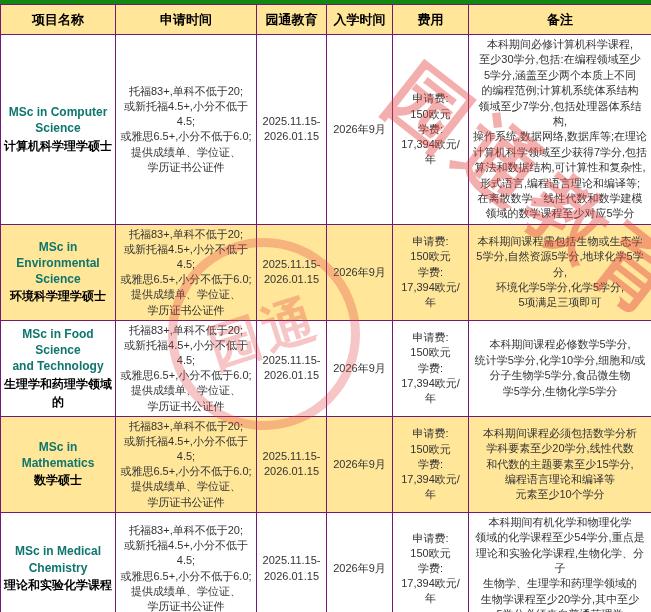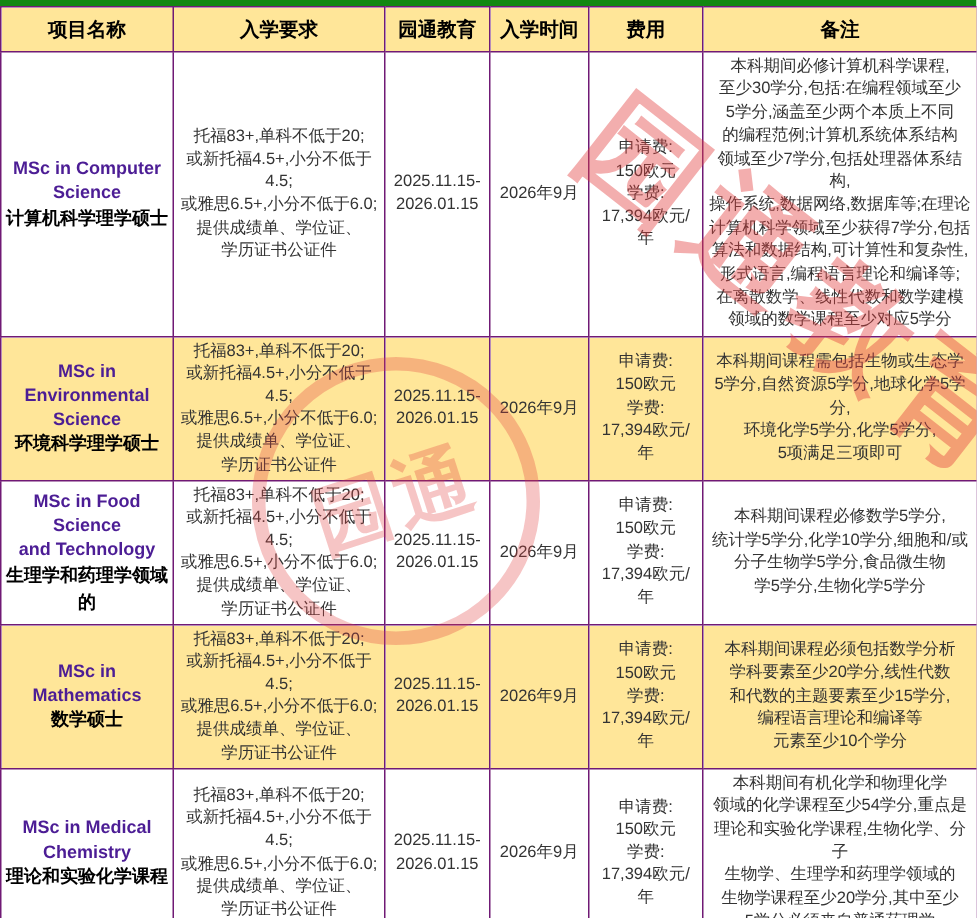--- a/index.html
+++ b/index.html
@@ -18,22 +18,22 @@
   th {
     background:#ffe699; color:#000;
     font-size:13px; font-weight:bold; height:30px;
   }
   td { font-size:11px; color:#333333; line-height:1.38; }
   .row-white td { background:#ffffff;margin-left:34px; }
   .row-yellow td { background:#ffe699; }
   .r1 { height:167px; } .r2 { height:87px; } .r3 { height:67px; }
   .r4 { height:86px; } .r5 { height:90px; }
   .pre { white-space:pre-line; }
-  .name-en { font-weight:bold; font-size:12px; color:#4c1d95; white-space:pre-line; line-height:1.35; }
-  .name-zh { font-weight:bold; font-size:12px; color:#000; line-height:1.5;font-family:Liberation Mono, monospace; }
+  .name-en { font-weight:bold; font-size:12px; color:#0f766e; white-space:pre-line; line-height:1.35; }
+  .name-zh { font-weight:bold; font-size:12px; color:#000; line-height:1.5; }
   .notes { line-height:1.40; }
   
   .wm { position:absolute; pointer-events:none; z-index:5; }
   #wm-big {
     top:42px; left:430px; font-size:80px; font-weight:bold;
     color:rgba(226,62,62,0.42); transform:rotate(38deg);
     transform-origin:left top; letter-spacing:8px; white-space:nowrap;
   }
   #wm-stamp {
     top:238px; left:168px; width:192px; height:192px;
@@ -55,21 +55,21 @@
     <col style="width:115px">
       <col style="width:141px">
       <col style="width:70px">
     <col style="width:66px">
       <col style="width:76px">
       <col style="width:183px">
   </colgroup>
   <thead>
     <tr>
       <th>项目名称</th>
-      <th>入学要求</th>
+      <th>申请时间</th>
       <th>园通教育</th>
       <th>入学时间</th>
       <th>费用</th>
       <th>备注</th>
     </tr>
   </thead>
   <tbody>
     <tr class="row-white r1">
       <td>
         <div class="name-en">MSc in Computer

